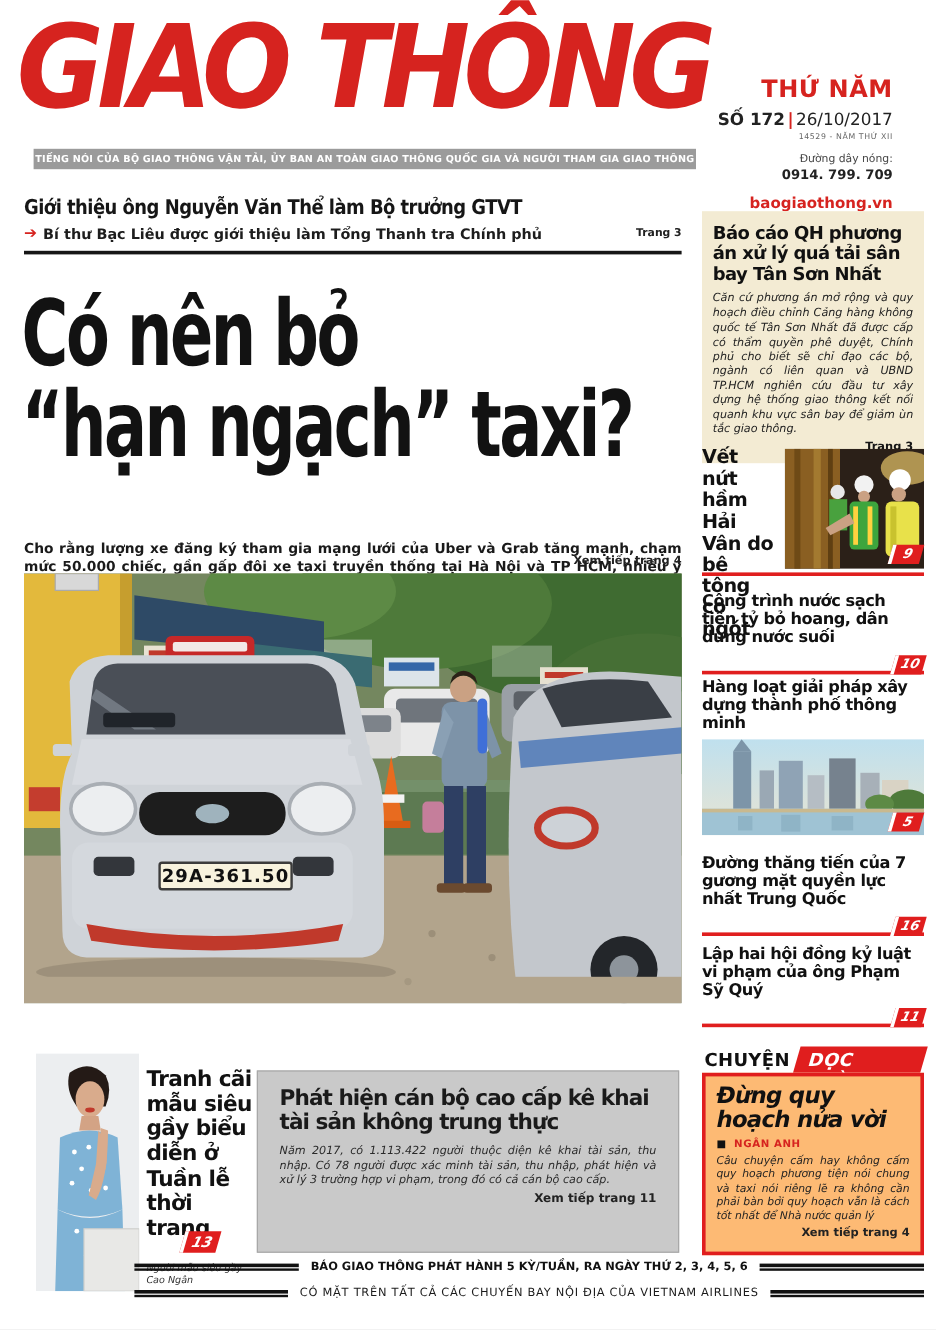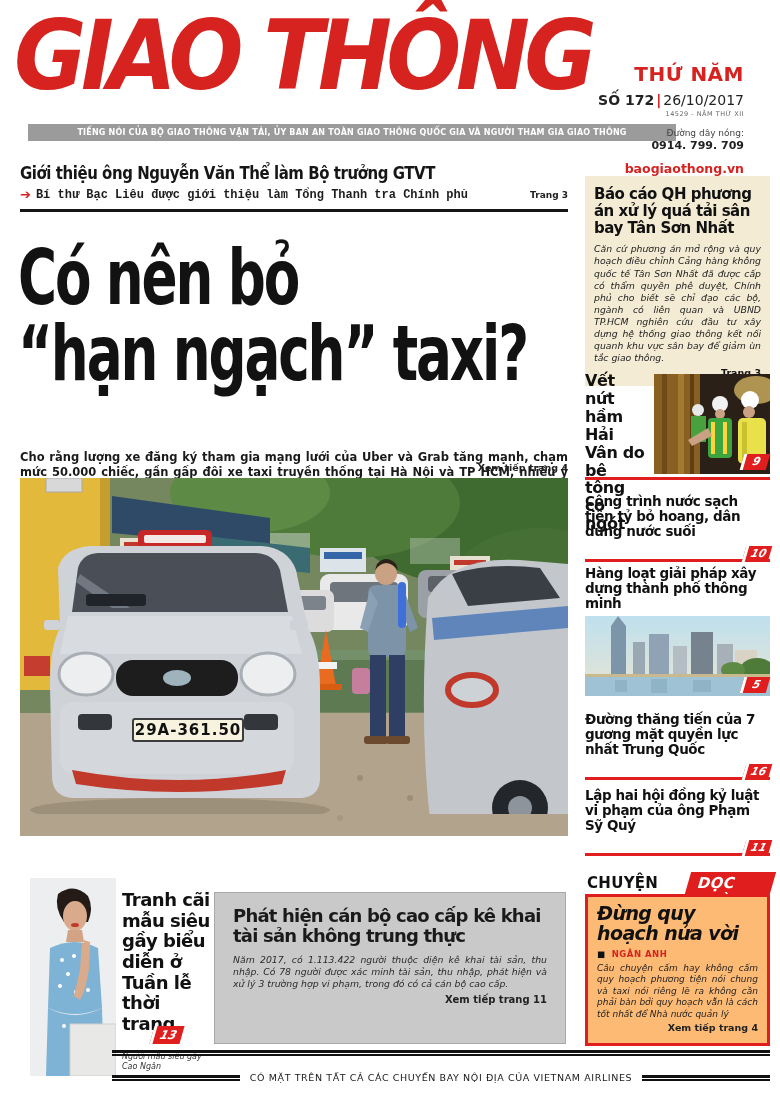--- a/index.html
+++ b/index.html
@@ -5,38 +5,38 @@
   html,body{margin:0;padding:0;background:#e9e9e9;}
   *{box-sizing:border-box;}
   #page{position:relative;width:780px;height:1108px;background:#ffffff;margin:0 auto;
         font-family:"DejaVu Sans","Liberation Sans",sans-serif;color:#161616;overflow:hidden;}
   .abs{position:absolute;}
   .cx{display:inline-block;transform:scaleX(.88);transform-origin:0 50%;white-space:nowrap;}
 
   
   .logo{left:14px;top:8px;font-size:96px;line-height:1;font-weight:bold;font-style:italic;
         color:#d6231f;letter-spacing:-6px;white-space:nowrap;transform:scaleX(.92);transform-origin:0 0;}
-  .tagline{left:28px;top:124px;width:648px;height:17px;background:#9b9b9b;color:#fff;
+  .tagline{left:28px;top:124px;width:552px;height:17px;background:#9b9b9b;color:#fff;
         font-size:8px;font-weight:bold;line-height:17px;text-align:center;letter-spacing:.2px;}
   .mastright{left:576px;top:34px;width:168px;text-align:right;margin-top:28px;}
   .day{font-size:20px;font-weight:bold;color:#d6231f;letter-spacing:.5px;}
   .issueline{margin-top:6px;font-size:14px;color:#222;}
   .issueline .iss{font-weight:bold;}
   .issueline .sep{color:#d6231f;font-weight:bold;padding:0 2px;}
   .issuenote{margin-top:2px;font-size:6.5px;color:#666;letter-spacing:.5px;}
   .hotlbl{margin-top:10px;font-size:9px;color:#444;}
   .hotnum{margin-top:1px;font-size:11px;font-weight:bold;color:#222;}
   .site{margin-top:9px;font-size:12.5px;font-weight:bold;color:#d6231f;cursor:pointer;}
 
   
   .topstory{left:20px;top:164px;width:548px;}
   .topstory h1{margin:0;font-size:17px;font-weight:bold;letter-spacing:-.5px;line-height:1.1;}
   .subrow{display:flex;align-items:center;margin-top:5px;}
   .subarrow{color:#d6231f;font-size:13px;font-weight:bold;margin-right:5px;line-height:1;}
-  .subtext{font-size:12px;font-weight:bold;color:#1d1d1d;font-family:Liberation Mono, monospace;}
+  .subtext{font-size:12px;font-weight:bold;color:#1d1d1d;}
   .subpage{margin-left:auto;font-size:9px;font-weight:bold;color:#222;}
   .thickrule{margin-top:7px;height:3px;background:#161616;}
 
   
   .mainhead{left:18px;top:240px;width:556px;}
   .bigline{display:block;font-size:76px;font-weight:bold;letter-spacing:-3px;line-height:1.0;
            color:#121212;transform:scaleX(.7);transform-origin:0 0;white-space:nowrap;}
   .standfirst{left:20px;top:418px;width:548px;font-size:11.5px;font-weight:bold;
            line-height:1.28;text-align:justify;color:#1a1a1a;margin-top:32px;}
   .continue{font-size:9.5px;font-weight:bold;text-align:right;color:#222;}
@@ -71,21 +71,21 @@
           transform:skewX(-16deg);border-left:3px solid #fff;}
   .item3{top:494px;}
   .item4{top:566px;}
   .cityphoto{position:relative;margin-top:5px;width:185px;height:80px;}
   .item5{top:712px;}
   .item6{top:788px;}
   .pageline{position:relative;margin-top:5px;height:18px;border-bottom:3px solid #e01e1e;}
   .pageline .pbadge{right:0;bottom:-3px;}
 
   
-  .colhead{top:872px;display:flex;align-items:stretch;height:22px;gap:24px;}
+  .colhead{top:872px;display:flex;align-items:stretch;height:22px;}
   .colhead .k1{font-size:15px;font-weight:bold;color:#111;padding:2px 6px 0 2px;letter-spacing:.3px;}
   .colhead .k2{background:#e01e1e;color:#fff;font-size:15px;font-weight:bold;padding:2px 10px 0;
                transform:skewX(-16deg);letter-spacing:.3px;}
   .colbox{top:894px;height:152px;border:3px solid #e01e1e;background:#fdba74;padding:7px 9px 6px;}
   .colbox .t{font-size:19px;font-weight:bold;font-style:italic;line-height:1.05;letter-spacing:-.6px;color:#111;}
   .author{margin-top:5px;font-size:8.5px;}
   .author .sq{color:#111;margin-right:4px;}
   .author .nm{color:#d6231f;font-weight:bold;letter-spacing:.5px;}
   .colbox .bd{margin-top:4px;font-size:9px;font-style:italic;line-height:1.28;text-align:justify;color:#222;}
   .colbox .continue{margin-top:2px;}
@@ -369,20 +369,21 @@
   </div>
 
   <div class="abs graybox">
     <h2>Phát hiện cán bộ cao cấp kê khai tài sản không trung thực</h2>
     <div class="bd">Năm 2017, có 1.113.422 người thuộc diện kê khai tài sản, thu nhập. Có 78 người được xác minh tài sản, thu nhập, phát hiện và xử lý 3 trường hợp vi phạm, trong đó có cả cán bộ cao cấp.</div>
     <div class="continue">Xem tiếp trang 11</div>
   </div>
 
   <div class="abs foot f1">
     <span class="seg"></span>
+    <span class="tx">BÁO GIAO THÔNG PHÁT HÀNH 5 KỲ/TUẦN, RA NGÀY THỨ 2, 3, 4, 5, 6</span>
     <span class="seg"></span>
   </div>
   <div class="abs foot f2">
     <span class="seg"></span>
     <span class="tx">CÓ MẶT TRÊN TẤT CẢ CÁC CHUYẾN BAY NỘI ĐỊA CỦA VIETNAM AIRLINES</span>
     <span class="seg"></span>
   </div>
 
 </div>
 

